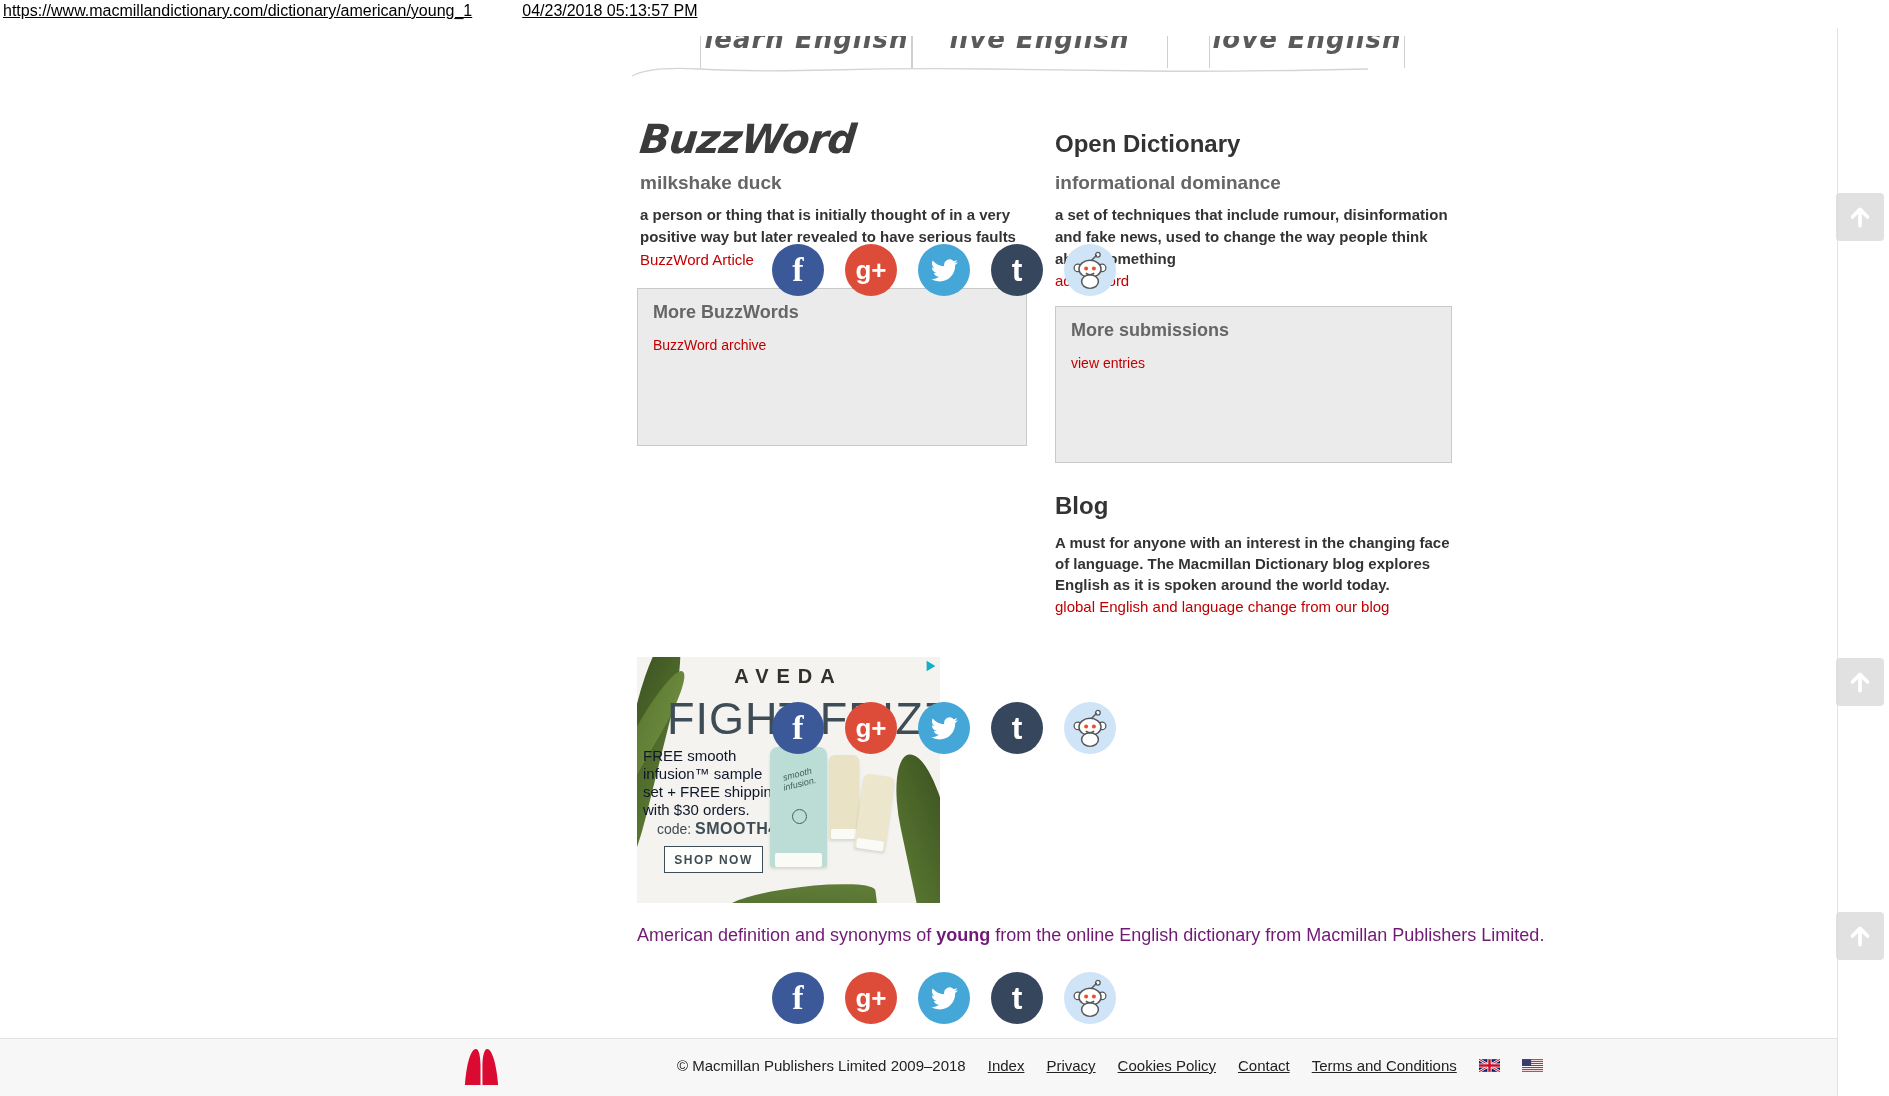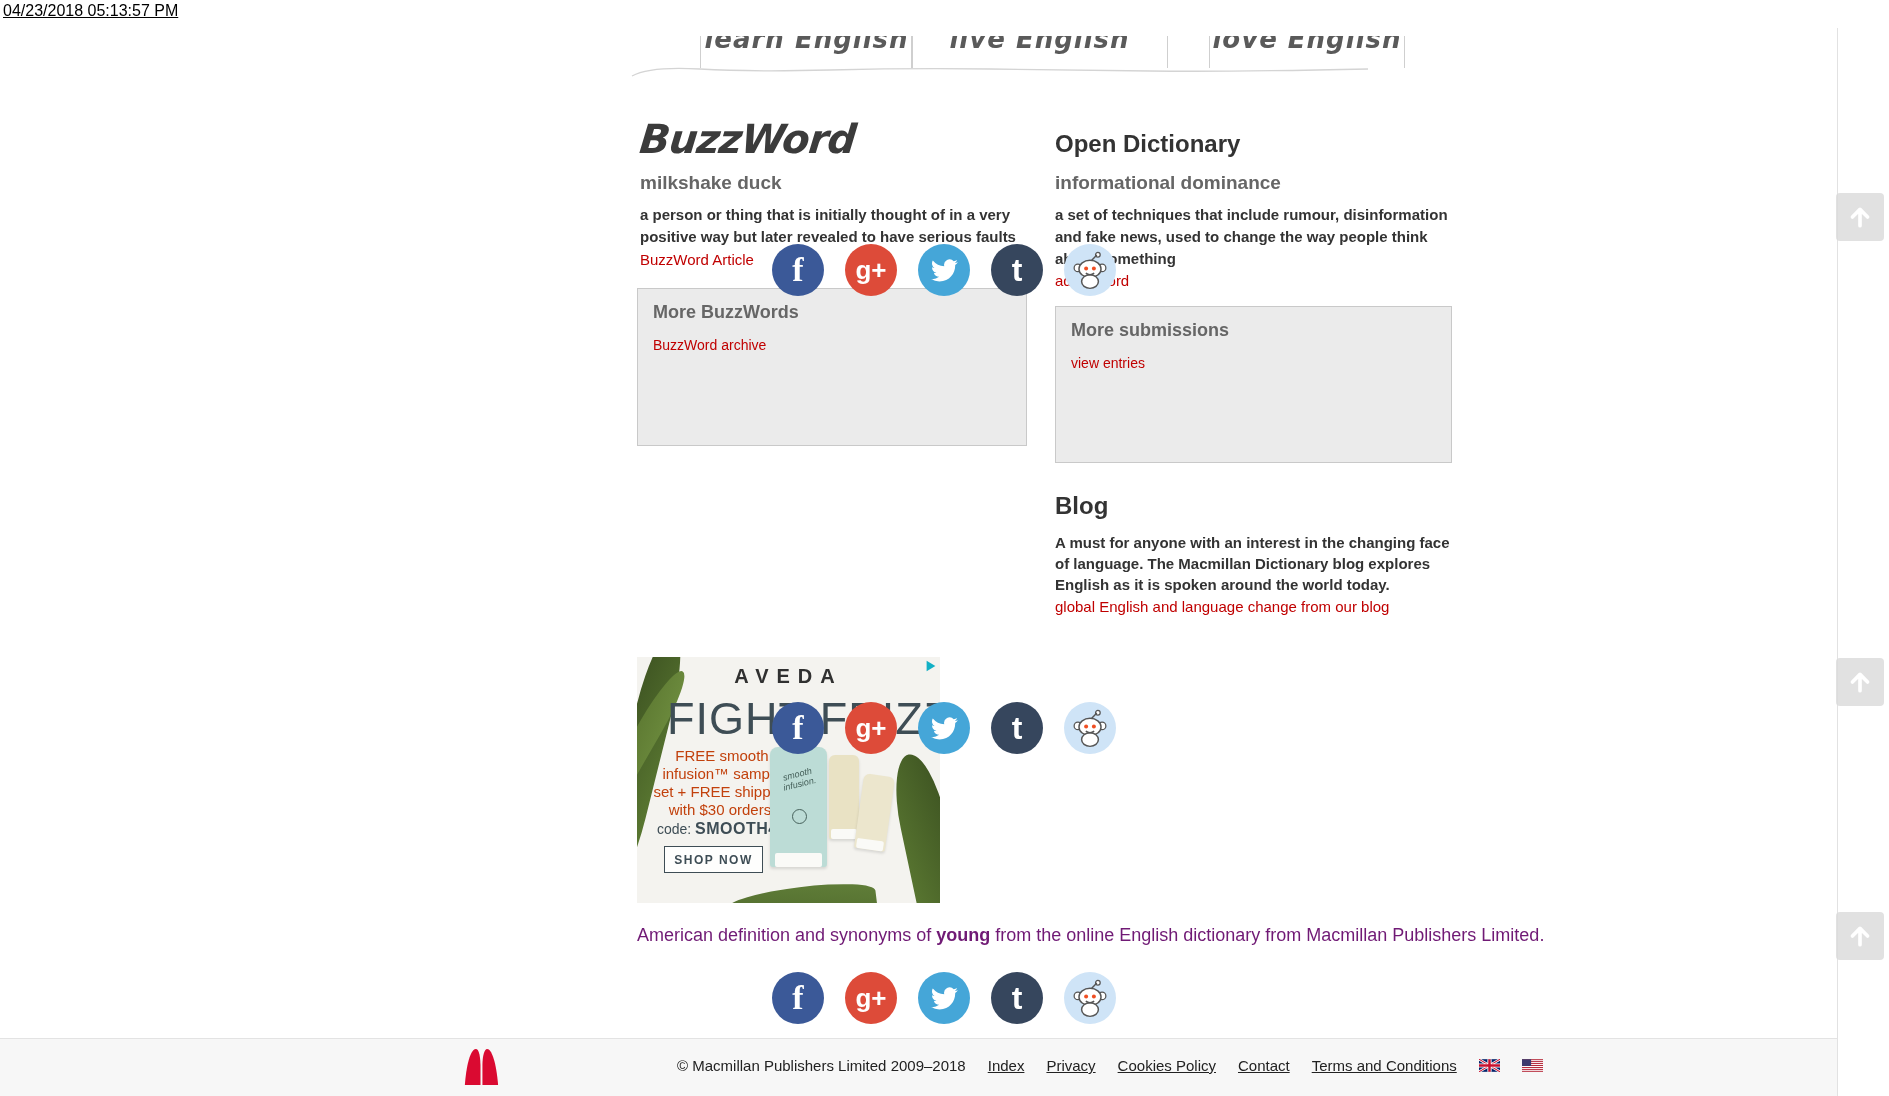--- a/index.html
+++ b/index.html
@@ -40,21 +40,21 @@
   .sicon.gp{background:#dd4b39;font-weight:bold;font-size:26px;}
   .sicon.tw{background:#45a6d8;}
   .sicon.tb{background:#36465d;font-weight:bold;font-size:32px;}
   .sicon.rd{background:#cfe4f7;}
 
   
   .ad{position:absolute;left:637px;top:657px;width:303px;height:246px;background:#f4f3ef;overflow:hidden;cursor:pointer;}
   .leaf{position:absolute;border-radius:50% 50% 50% 50%/30% 30% 30% 30%;}
   .ad-brand{position:absolute;top:8px;left:0;width:100%;text-align:center;font-size:20px;font-weight:bold;letter-spacing:8px;color:#303030;}
   .ad-headline{position:absolute;left:30px;top:36px;font-size:45px;color:#3e4d55;white-space:nowrap;letter-spacing:1px;}
-  .ad-offer{position:absolute;left:6px;top:90px;width:158px;text-align:center;font-size:15px;line-height:18px;color:#c2410c;}
+  .ad-offer{position:absolute;left:6px;top:90px;width:158px;font-size:15px;line-height:18px;color:#0f172a;}
   .ad-code{position:absolute;left:6px;top:163px;width:158px;text-align:center;font-size:14px;color:#3e4d55;}
   .ad-code b{font-size:16px;letter-spacing:.5px;}
   .ad-cta{position:absolute;left:27px;top:189px;width:97px;height:25px;border:1px solid #3e4d55;background:rgba(255,255,255,.85);color:#3e4d55;font-size:12px;font-weight:bold;letter-spacing:1.5px;display:flex;align-items:center;justify-content:center;cursor:pointer;}
   .tube{position:absolute;box-shadow:0 2px 3px rgba(0,0,0,.12);}
   .tube .cap{position:absolute;left:8%;bottom:0;width:84%;height:14px;background:#fafaf7;border-radius:2px;}
   .adchoices{position:absolute;right:2px;top:2px;width:14px;height:14px;}
 
   .bottom-note{position:absolute;left:637px;top:925px;font-size:18px;color:#701a75;}
 
   
@@ -65,20 +65,21 @@
   .footer{position:absolute;left:0;top:1038px;width:1837px;height:58px;background:#f7f7f7;border-top:1px solid #e3e3e3;}
   .footer-logo{position:absolute;left:462px;top:1047px;width:38px;height:40px;cursor:pointer;}
   .footer-row{position:absolute;left:677px;top:1057px;display:flex;align-items:center;gap:22px;font-size:15px;color:#222;}
   .footer-row .flink{text-decoration:underline;cursor:pointer;white-space:nowrap;}
   .flag{width:21px;height:13px;display:inline-block;cursor:pointer;}
 </style>
 </head>
 <body>
 
 <div class="print-header">
+  <span>https://www.macmillandictionary.com/dictionary/american/young_1</span>
   <span>04/23/2018 05:13:57 PM</span>
 </div>
 
 <div class="tab" style="left:700px;width:211px;">
   <div class="tab-label">learn English</div>
 </div>
 <div class="tab" style="left:911px;width:255px;">
   <div class="tab-label">live English</div>
 </div>
 <div class="tab" style="left:1166px;width:194px;margin-left:43px;">

